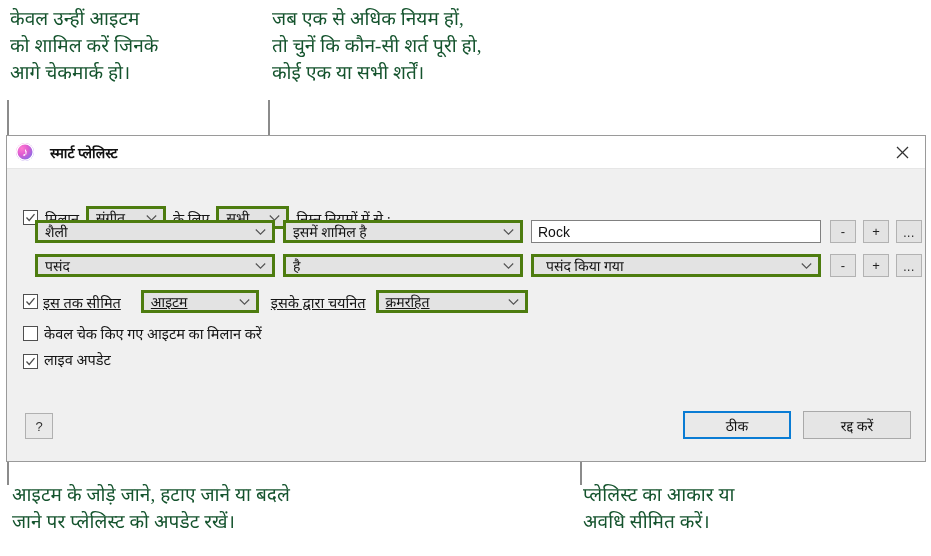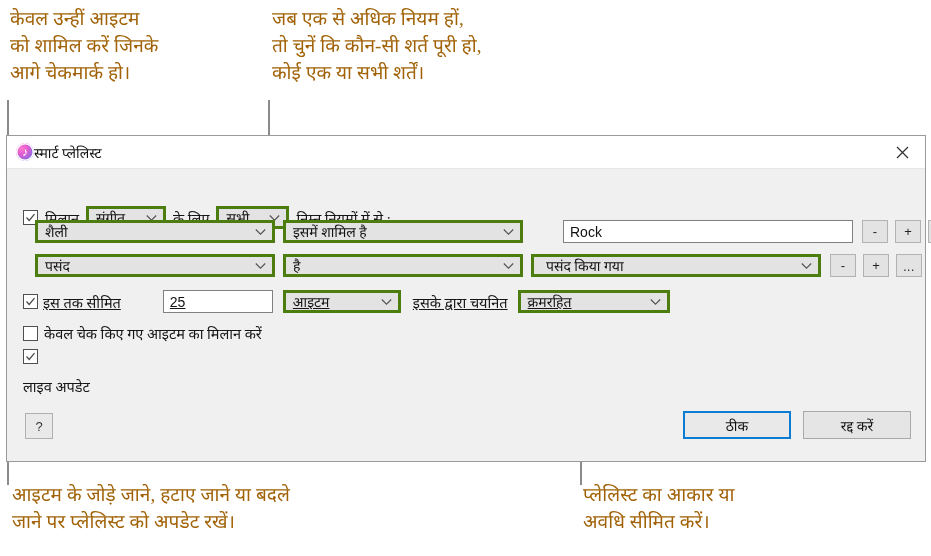--- a/index.html
+++ b/index.html
@@ -15,21 +15,21 @@
     background: #ffffff;
     overflow: hidden;
   }
 
   
   .callout {
     position: absolute;
     font-family: "Liberation Serif", "DejaVu Serif", serif;
     font-size: 19px;
     line-height: 1.42;
-    color: #a16207;
+    color: #14532d;
     white-space: pre-line;
     letter-spacing: 0.1px;
   }
   #callout-topleft  { left: 10px;  top: 6px;   width: 245px; }
   #callout-topright { left: 272px; top: 6px;   width: 330px; }
   #callout-botleft  { left: 12px;  top: 482px; width: 470px; }
   #callout-botright { left: 583px; top: 482px; width: 330px; }
 
   
   .leader {
@@ -69,24 +69,25 @@
     flex: none;
     box-shadow: inset 0 0 0 1.5px #ffffff;
   }
   #app-icon span {
     color: #ffffff;
     font-size: 12px;
     line-height: 1;
     transform: translateY(-0.5px);
   }
   #title-text {
-    margin-left: 0;
+    margin-left: 16px;
     font-size: 14px;
     color: #111111;
     font-family: "Liberation Serif", "DejaVu Serif", serif;
+    font-weight: bold;
   }
   #close-btn {
     position: absolute;
     right: 0; top: 0;
     width: 46px; height: 32px;
     display: flex; align-items: center; justify-content: center;
     cursor: default;
   }
   #close-btn svg { display: block; }
 
@@ -135,21 +136,20 @@
   .txtinput {
     height: 23px;
     background: #ffffff;
     border: 1px solid #808080;
     display: flex;
     align-items: center;
     padding: 0 6px;
     font-size: 14px;
     color: #101010;
     font-family: "Liberation Sans", "DejaVu Sans", sans-serif;
-    margin-left: 32px;
   }
 
   .minibtn {
     width: 26px; height: 23px;
     background: #e3e3e3;
     border: 1px solid #b2b2b2;
     display: flex; align-items: center; justify-content: center;
     font-size: 13px;
     color: #222222;
     font-family: "Liberation Sans", "DejaVu Sans", sans-serif;
@@ -160,21 +160,21 @@
 
   
   #match-row {
     position: absolute; left: 16px; top: 48px;
     display: flex; align-items: center; gap: 7px; margin-top: 22px;
   }
   #rule1 { position: absolute; left: 28px; top: 84px; display: flex; align-items: center; gap: 0; }
   #rule2 { position: absolute; left: 28px; top: 118px; display: flex; align-items: center; gap: 0; }
   #limit-row { position: absolute; left: 16px; top: 154px; display: flex; align-items: center; text-decoration: underline; }
   #checkonly-row { position: absolute; left: 16px; top: 187px; display: flex; align-items: center; gap: 6px; }
-  #liveupdate-row { position: absolute; left: 16px; top: 213px; display: flex; align-items: flex-start; gap: 12px; flex-direction: column; }
+  #liveupdate-row { position: absolute; left: 16px; top: 213px; display: flex; align-items: flex-end; gap: 6px; }
 
   #footer {
     position: absolute;
     left: 0; right: 0; bottom: 0;
     height: 52px;
   }
   #help-btn {
     position: absolute;
     left: 18px; top: 4px;
     width: 28px; height: 26px;
@@ -347,23 +347,20 @@
 
       <div id="limit-row">
         <span class="cbx">
           <svg width="11" height="11" viewBox="0 0 11 11" aria-hidden="true">
             <polyline points="1.5,5.5 4.2,8.4 9.5,2.2" fill="none" stroke="#4a4a4a" stroke-width="1.3"></polyline>
           </svg>
         </span>
         <span style="width:5px;"></span>
         <span class="lbl">इस तक सीमित</span>
         <span style="width:10px;"></span>
-        <span class="txtinput" style="width:110px;">
-          <span>25</span>
-        </span>
         <span style="width:10px;"></span>
         <span class="combo" style="width:118px;">
           <span>आइटम</span>
           <span class="chev">
             <svg width="11" height="7" viewBox="0 0 11 7" aria-hidden="true">
               <polyline points="0.8,1 5.5,5.6 10.2,1" fill="none" stroke="#555" stroke-width="1.2"></polyline>
             </svg>
           </span>
         </span>
         <span style="width:12px;"></span>

